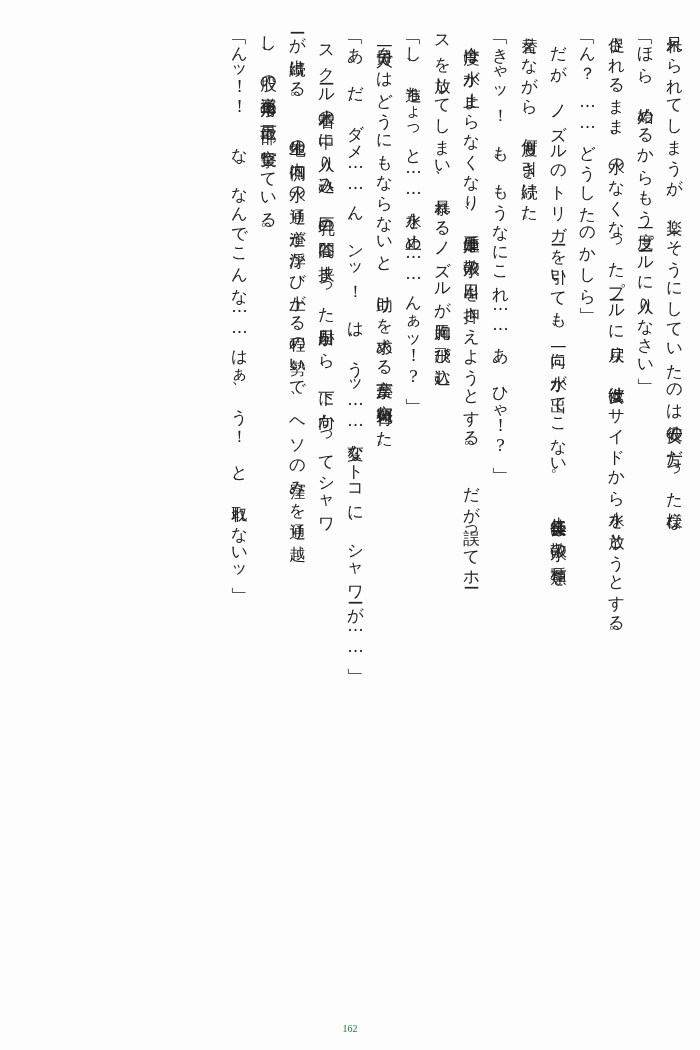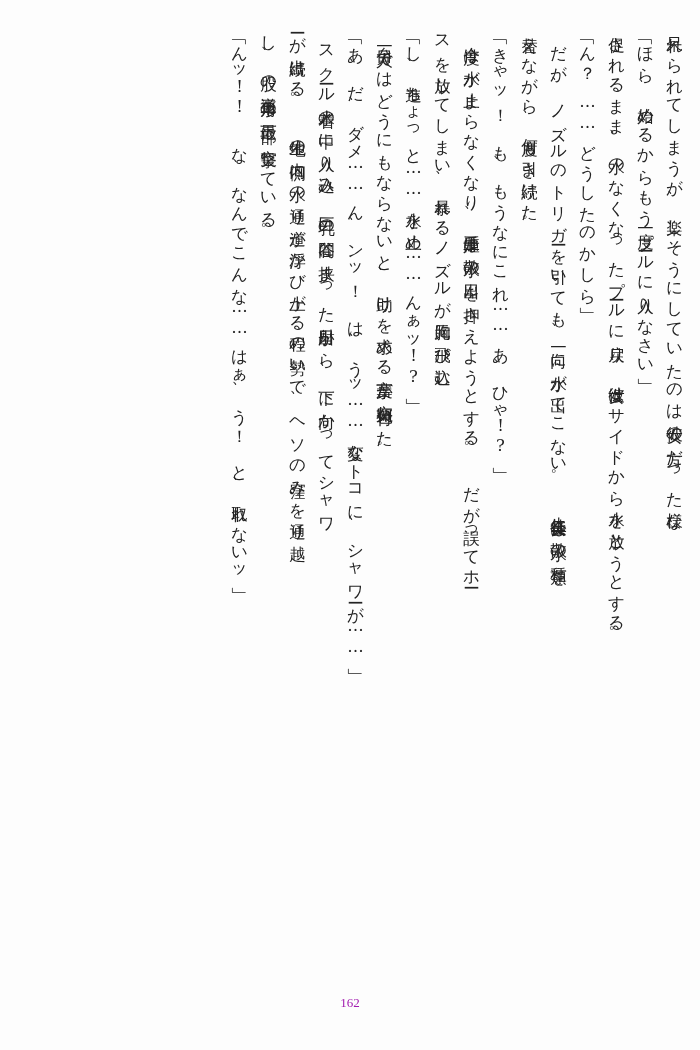--- a/index.html
+++ b/index.html
@@ -46,26 +46,26 @@
     white-space: pre;
     overflow: visible;
     color: #232323;
     font-family: "DejaVu Serif", "Liberation Serif", serif;
   }
   .col.indent {
     padding-top: 10px;
   }
   #page-number {
     position: absolute;
-    bottom: 39px;
+    bottom: 16px;
     left: 0;
     width: 700px;
     text-align: center;
-    font-size: 13px;
-    color: #a21caf;
+    font-size: 10px;
+    color: #15803d;
     font-family: "Liberation Serif", serif;
   }
 </style>
 </head>
 <body>
 
 <div id="page">
 
   <div id="text-block">
     <div class="col">呆れられてしまうが、楽しそうにしていたのは彼女の方だった様な。</div>

